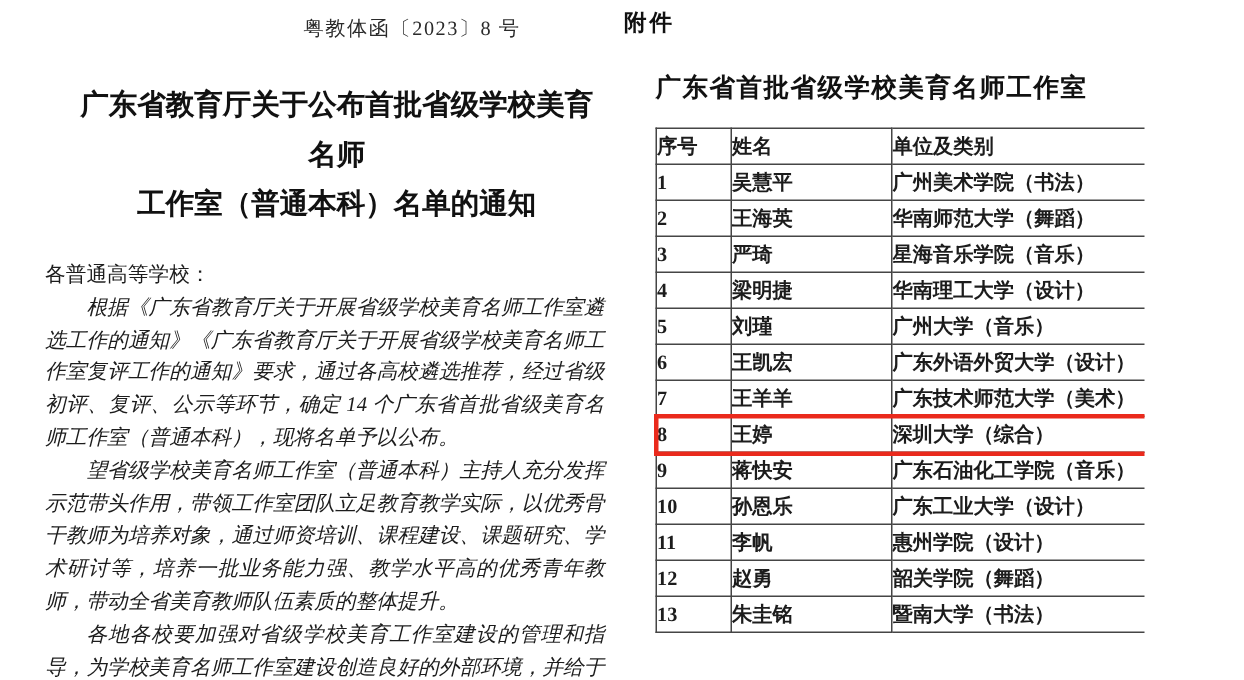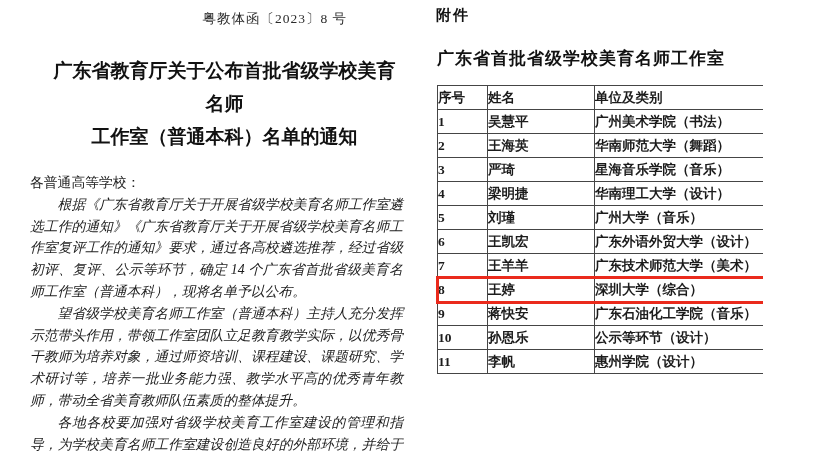--- a/index.html
+++ b/index.html
@@ -19,21 +19,21 @@
   }
   .salutation{
     margin:19px 0 0 0;font-size:13.8px;line-height:21.8px;color:#1c1c1c;
   }
   .body-para{
     margin:0;font-size:13.8px;line-height:21.8px;text-align:justify;
     text-indent:2em;color:#1c1c1c;font-style:italic;
   }
   
   .attachment-label{
-    position:absolute;left:436px;top:6px;font-size:15px;font-weight:bold;
+    position:absolute;left:416px;top:6px;font-size:15px;font-weight:bold;
     letter-spacing:2px;color:#111;
     font-family:"Liberation Sans","DejaVu Sans",sans-serif;
   }
   .roster-title{
     position:absolute;left:437px;top:47px;width:357px;text-align:left;
     font-size:17px;font-weight:bold;letter-spacing:1px;color:#111;
   }
   .roster-table{
     position:absolute;left:437px;top:85px;width:357px;
     border-collapse:collapse;table-layout:fixed;
@@ -126,23 +126,33 @@
           <td>深圳大学（综合）</td>
         </tr>
         <tr>
           <td>9</td>
           <td>蒋快安</td>
           <td>广东石油化工学院（音乐）</td>
         </tr>
         <tr>
           <td>10</td>
           <td>孙恩乐</td>
-          <td>公示等环节（设计）</td>
+          <td>广东工业大学（设计）</td>
         </tr>
         <tr>
           <td>11</td>
           <td>李帆</td>
           <td>惠州学院（设计）</td>
+        </tr>
+        <tr>
+          <td>12</td>
+          <td>赵勇</td>
+          <td>韶关学院（舞蹈）</td>
+        </tr>
+        <tr>
+          <td>13</td>
+          <td>朱圭铭</td>
+          <td>暨南大学（书法）</td>
         </tr>
       </tbody>
   </table>
 
 </div>
 
 </body></html>

